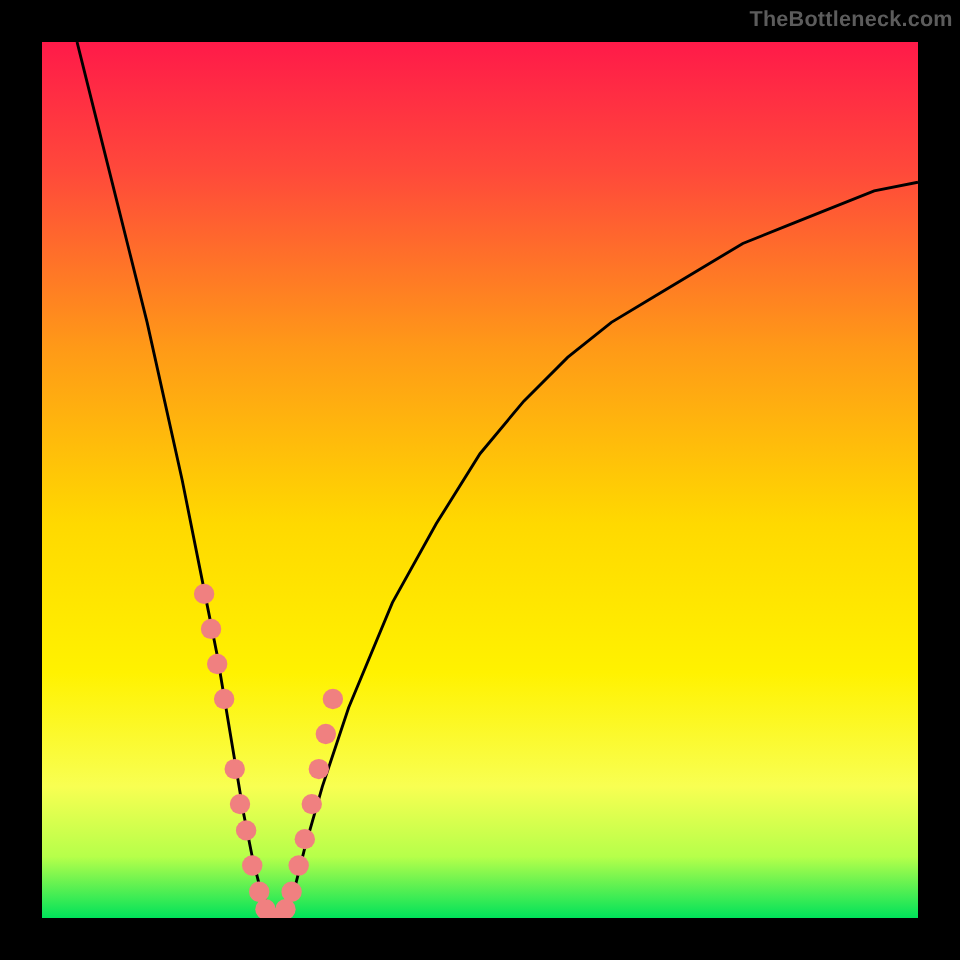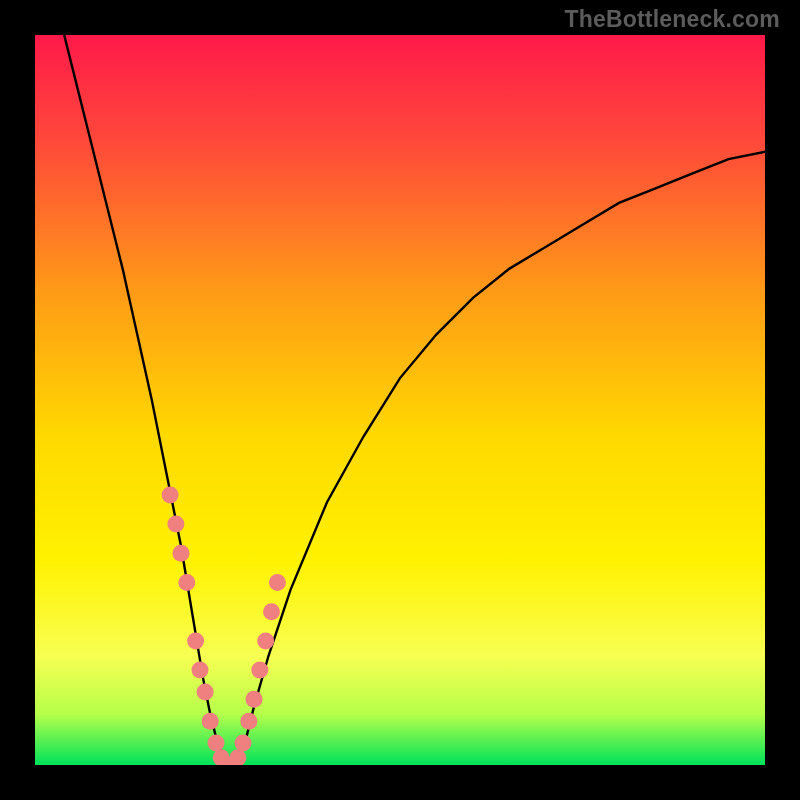--- a/index.html
+++ b/index.html
@@ -22,22 +22,22 @@
   .plot-area {
     position: absolute;
     left: 0;
     top: 0;
     width: 730px;
     height: 730px;
   }
   .watermark {
     position: absolute;
     top: 6px;
-    right: 20px;
-    font-size: 23px;
+    right: 6px;
+    font-size: 18px;
     font-weight: 600;
     color: #5c5c5c;
     letter-spacing: 0.2px;
     z-index: 10;
   }
   svg { display: block; }
 </style>
 </head>
 <body>
 

